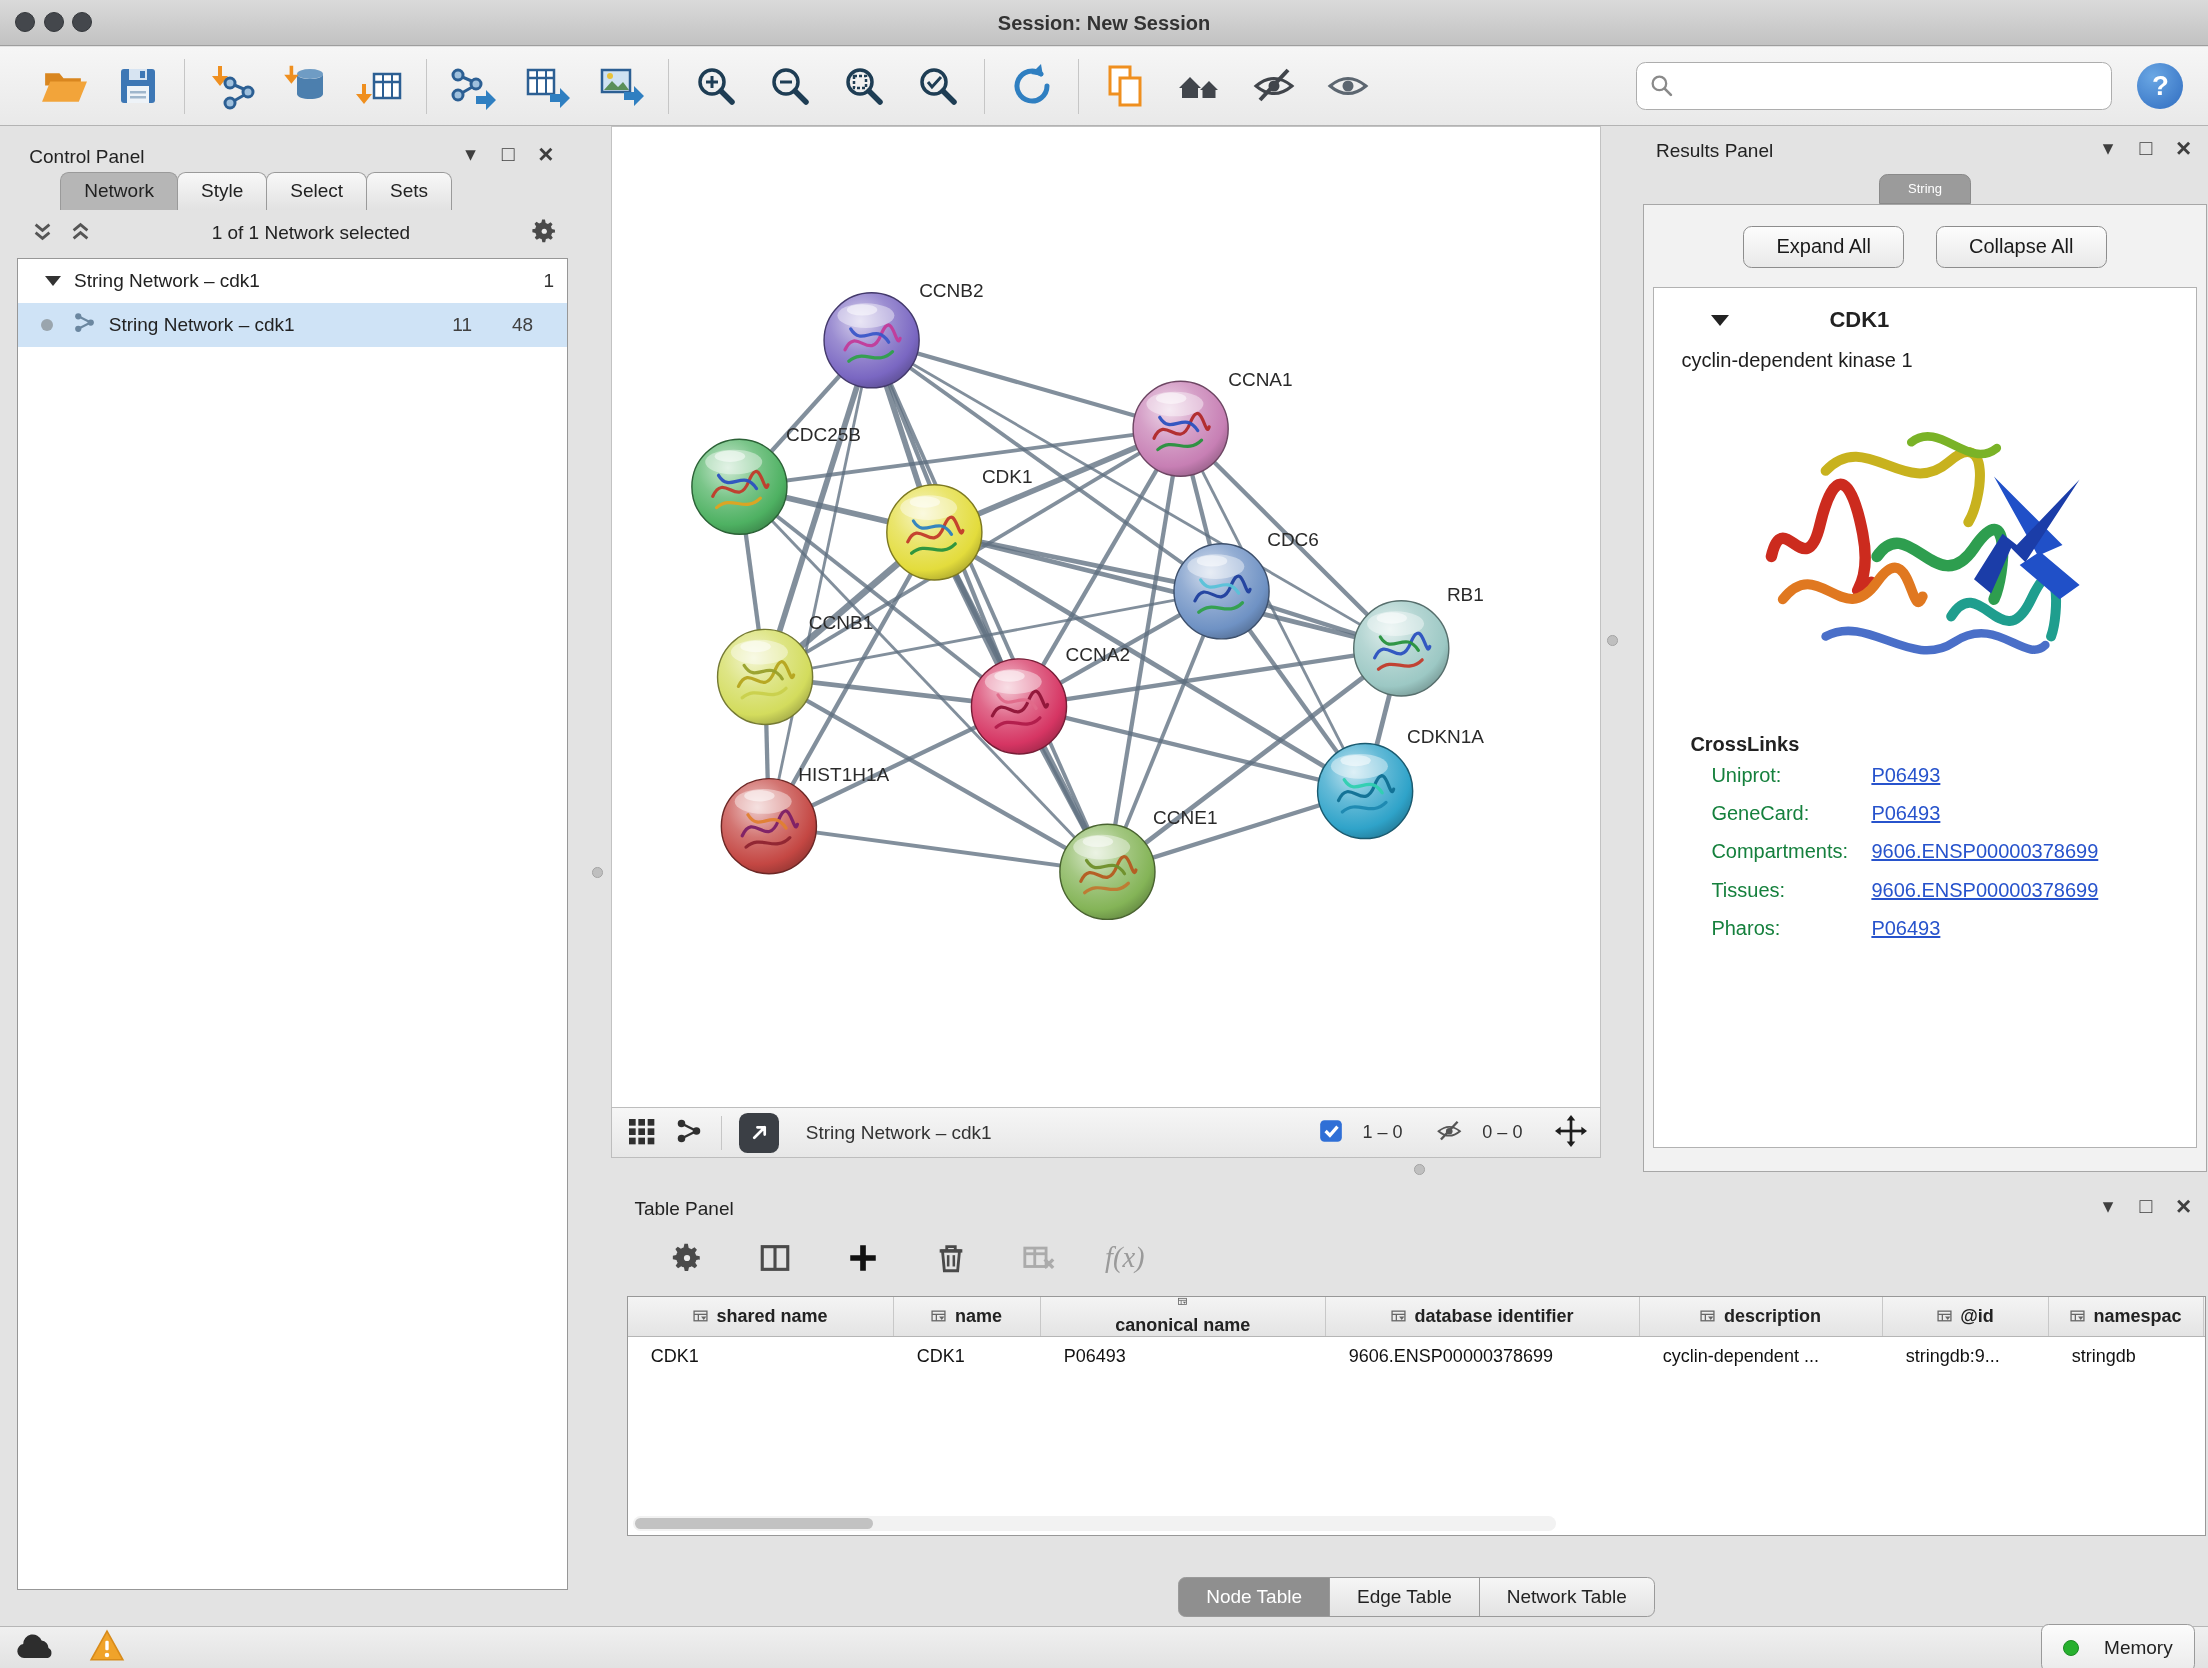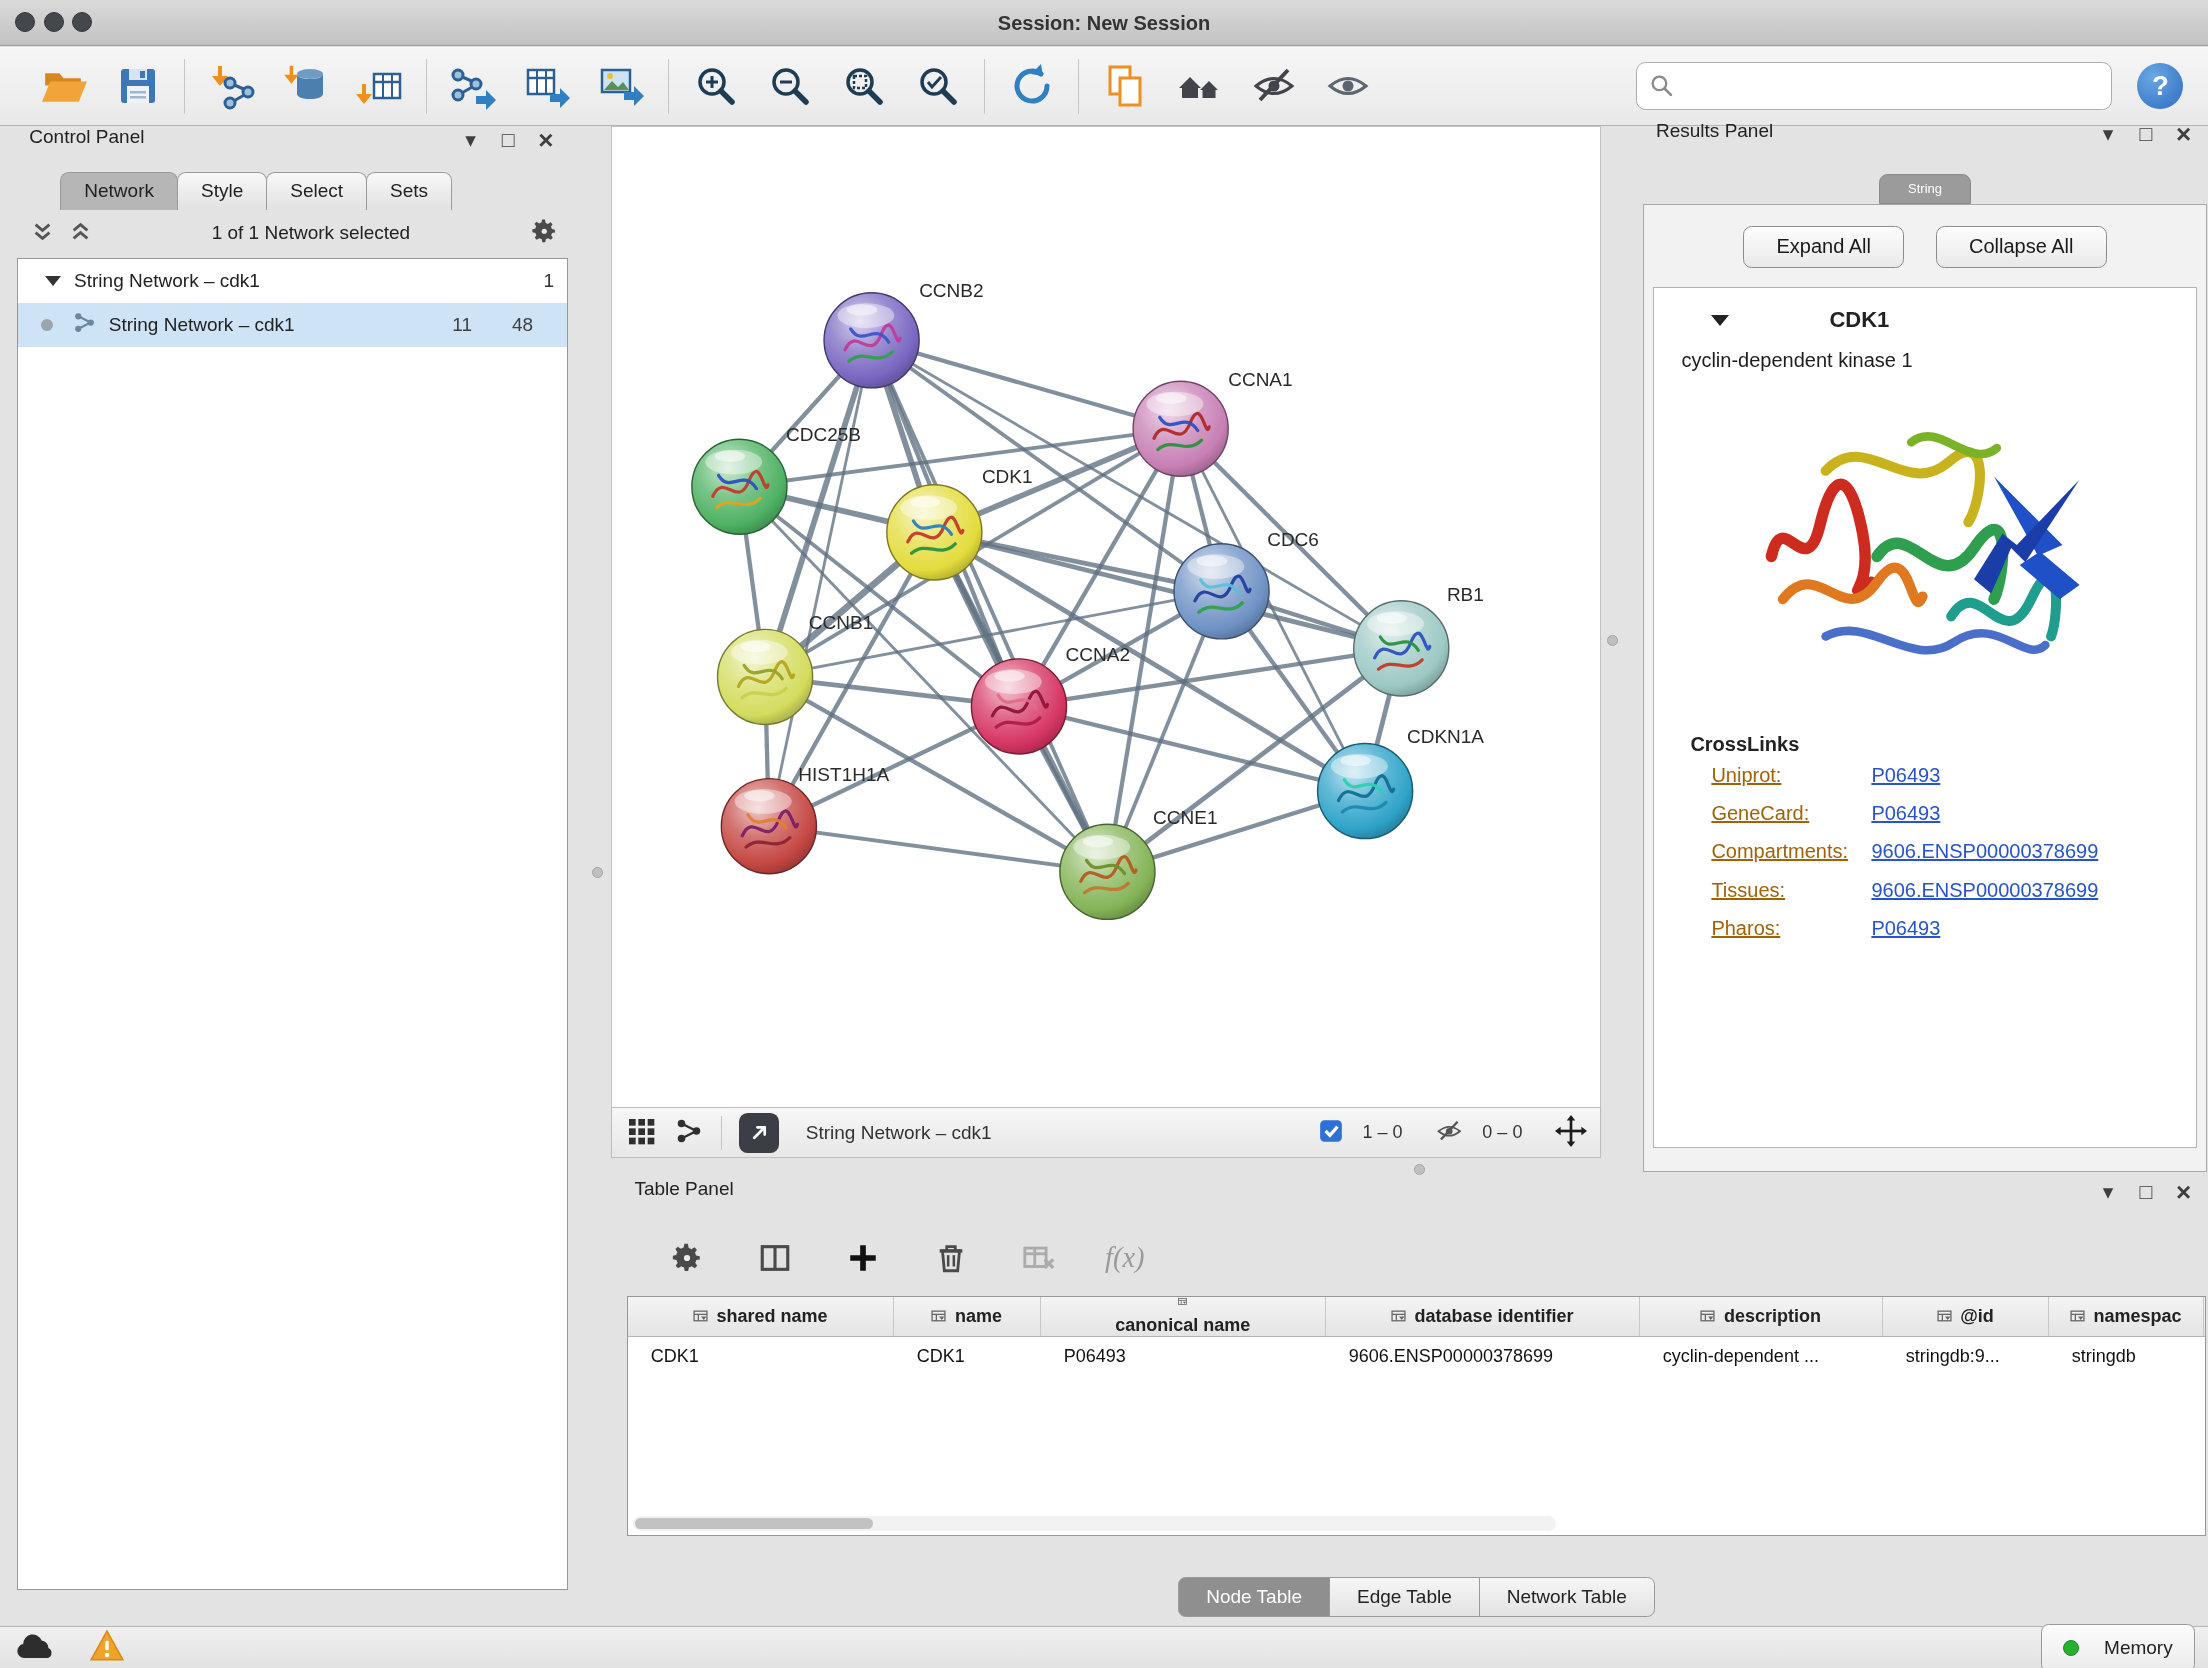--- a/index.html
+++ b/index.html
@@ -25,21 +25,21 @@
   .tbtn { width:51px; height:51px; display:flex; align-items:center; justify-content:center;
     border-radius:7.6px; }
   .search-wrap { margin-left:auto; position:relative; }
   .search-input { width:476px; height:48px; border:1px solid #adadad; border-radius:9.5px;
     background:#fff; padding:0 13.3px 0 44px; font-size:19px; font-family:"Liberation Sans",sans-serif; outline:none; }
   .search-glyph { position:absolute; left:12.4px; top:11.4px; }
   .help-btn { width:46px; height:46px; margin:0 7.6px 0 25px; border-radius:50%;
     background:radial-gradient(circle at 35% 30%, #6aa7e4, #2f6cc0); display:flex;
     align-items:center; justify-content:center; color:#fff; font-size:27.6px; font-weight:700; }
   
-  .panel-title-row { height:42px; display:flex; align-items:flex-start; padding:0 9.5px 0 15px; }
+  .panel-title-row { height:42px; display:flex; align-items:flex-end; padding:0 9.5px 0 15px; }
   .panel-title { font-size:19px; color:#222; }
   .panel-icons { margin-left:auto; display:flex; align-items:center; gap:5.7px; }
   .pi { width:32px; text-align:center; font-size:21px; color:#3f3f3f; line-height:28.5px; }
   .pi.close { font-size:26px; font-weight:700; }
   
   .control-panel { position:absolute; left:14.3px; top:126px; width:557px; height:1472px;
     display:flex; flex-direction:column; }
   .cp-tabs { display:flex; padding-left:46px; height:42px; align-items:flex-end; }
   .cp-tab { border:1px solid #9a9a9a; border-bottom:none; border-radius:8.6px 8.6px 0 0;
     padding:7.6px 23px; margin-right:-1px; font-size:19px; color:#222;
@@ -82,21 +82,21 @@
     color:#1a1a1a; background:linear-gradient(#fdfdfd,#e9e9e9); }
   .gene-box { border:1px solid #b2b2b2; background:#fff; padding:11.4px 0 25px 0; height:calc(100% - 82px); }
   .gene-header { display:flex; align-items:center; padding-left:57px; height:42px; }
   .gene-caret { width:0; height:0; border-left:9.5px solid transparent; border-right:9.5px solid transparent;
     border-top:11.4px solid #222; }
   .gene-symbol { font-size:22px; font-weight:700; margin-left:100px; }
   .gene-desc { font-size:20px; padding-left:27px; margin:7.6px 0 3.8px 0; color:#1d1d1d; }
   .protein-img { display:block; margin:13.3px auto 5.7px auto; }
   .crosslinks-title { font-size:20px; font-weight:700; padding-left:36px; margin-top:25px; }
   .cl-row { display:flex; padding:7.6px 0 7.6px 57px; font-size:20px; }
-  .cl-label { width:160px; color:#a16207;text-decoration:underline; }
+  .cl-label { width:160px; color:#15803d; }
   .cl-link { text-decoration:underline; }
   
   .table-panel { position:absolute; left:623px; top:1178px; width:1586px; height:448px; }
   .tp-toolbar { height:76px; display:flex; align-items:center; gap:44px; padding-left:42px; }
   .tp-icon { width:44px; height:44px; display:flex; align-items:center; justify-content:center; }
   .fx-label { font-family:"Liberation Serif", serif; font-style:italic; font-size:28.5px; color:#9a9a9a; }
   .table-area { position:relative; margin-left:3.8px; width:1579px; height:240px; background:#fff;
     border:1px solid #989898; overflow:hidden; }
   .thead { display:flex; height:40px; background:linear-gradient(#f4f4f4,#e4e4e4);
     border-bottom:1px solid #b5b5b5; }

